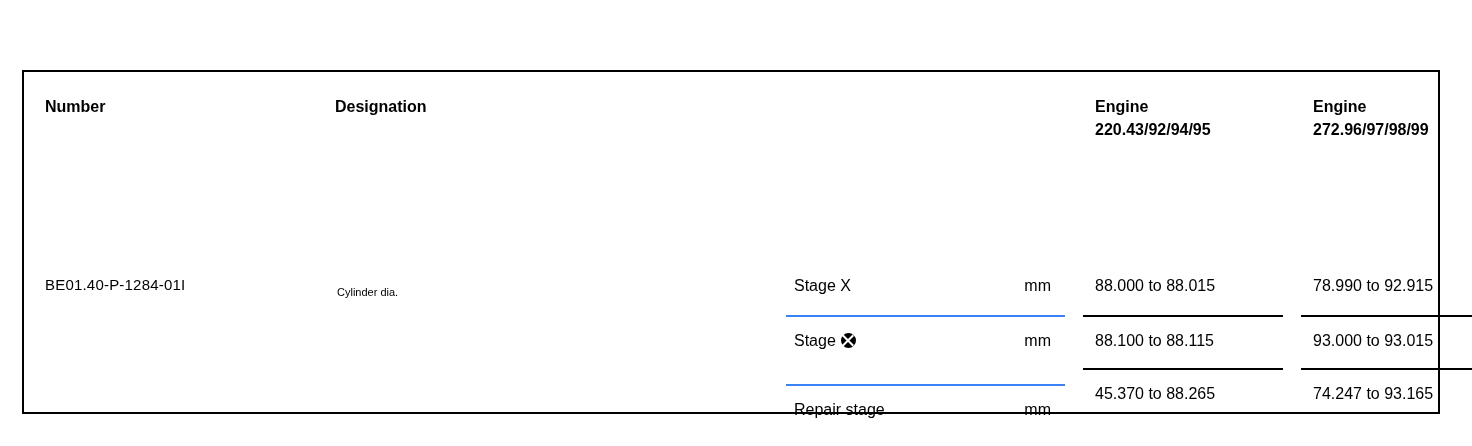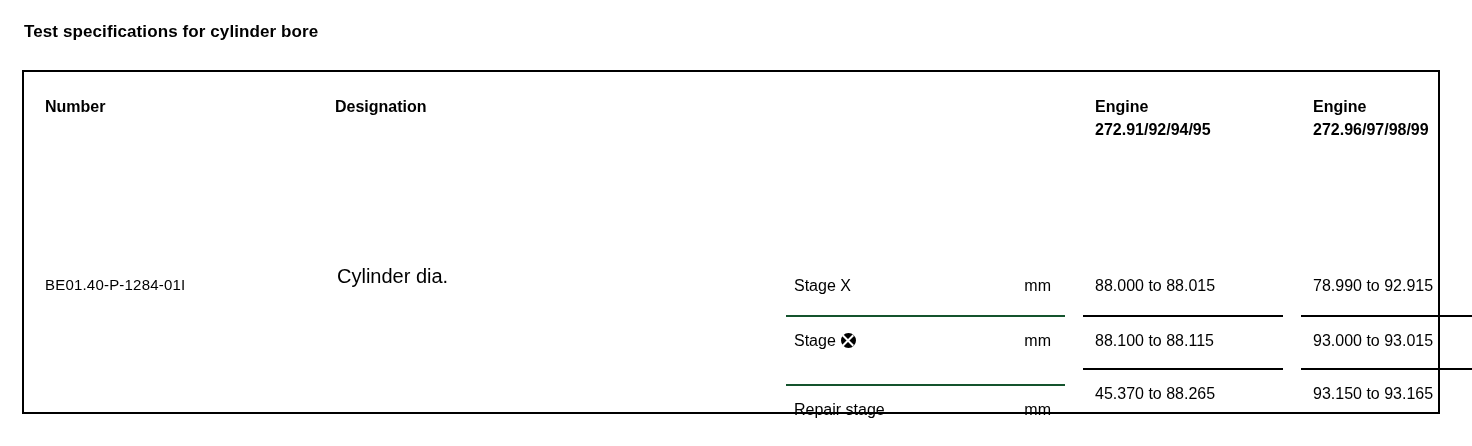--- a/index.html
+++ b/index.html
@@ -78,38 +78,38 @@
   .row-header td { height: 163px; }
 
   
   .desig-cell {
     position: relative;
     height: 179px;
   }
   .desig-label {
     position: absolute;
     left: 14px;
-    top: 3px;
-    font-size: 20px;
+    top: 24px;
+    font-size: 11px;
     white-space: nowrap;
   }
   .stage-block {
     position: absolute;
     left: 463px;
     top: 0;
     right: 0;
     bottom: 0;
     text-align: center;
   }
   .stage-row {
     position: relative;
     height: 53px;
     box-sizing: border-box;
   }
-  .stage-row.divider { border-top: 2px solid #14532d; text-decoration: underline; }
+  .stage-row.divider { border-top: 2px solid #3b82f6; text-decoration: underline; }
   .stage-row:last-child { height: 73px; margin-top: 16px; }
   .stage-name {
     position: absolute;
     left: 8px;
     top: 15px;
     font-size: 16px;
     white-space: nowrap;
   }
   .stage-unit {
     position: absolute;
@@ -164,41 +164,40 @@
     top: 15px;
     font-size: 16px;
     white-space: nowrap;
   }
 </style>
 </head>
 <body>
 
 <div class="page">
 
-  <div class="doc-title">Test specifications for cylinder bore</div>
 
   <div class="spec-table">
     <table class="grid">
 
       <tbody>
           <tr class="row-header">
         <td class="col-number v-right h-bottom">
           <div class="cell-pad">
             <div class="hdr">Number</div>
           </div>
         </td>
         <td class="col-desig v-right h-bottom">
           <div class="cell-pad">
             <div class="hdr">Designation</div>
           </div>
         </td>
         <td class="col-eng1 v-right h-bottom">
           <div class="cell-pad">
             <div class="hdr">Engine</div>
-            <div class="hdr">272.91/92/94/95</div>
+            <div class="hdr">220.43/92/94/95</div>
           </div>
         </td>
         <td class="col-eng2 h-bottom">
           <div class="cell-pad">
             <div class="hdr">Engine</div>
             <div class="hdr">272.96/97/98/99</div>
           </div>
         </td>
       </tr>
 
@@ -251,21 +250,21 @@
 
         <td class="col-eng2">
           <div class="val-block">
             <div class="val-row">
               <span class="val-text">78.990 to 92.915</span>
             </div>
             <div class="val-row divider">
               <span class="val-text">93.000 to 93.015</span>
             </div>
             <div class="val-row divider">
-              <span class="val-text">93.150 to 93.165</span>
+              <span class="val-text">74.247 to 93.165</span>
             </div>
           </div>
         </td>
 
       </tr>
     </tbody>
       </table>
   </div>
 
 </div>

